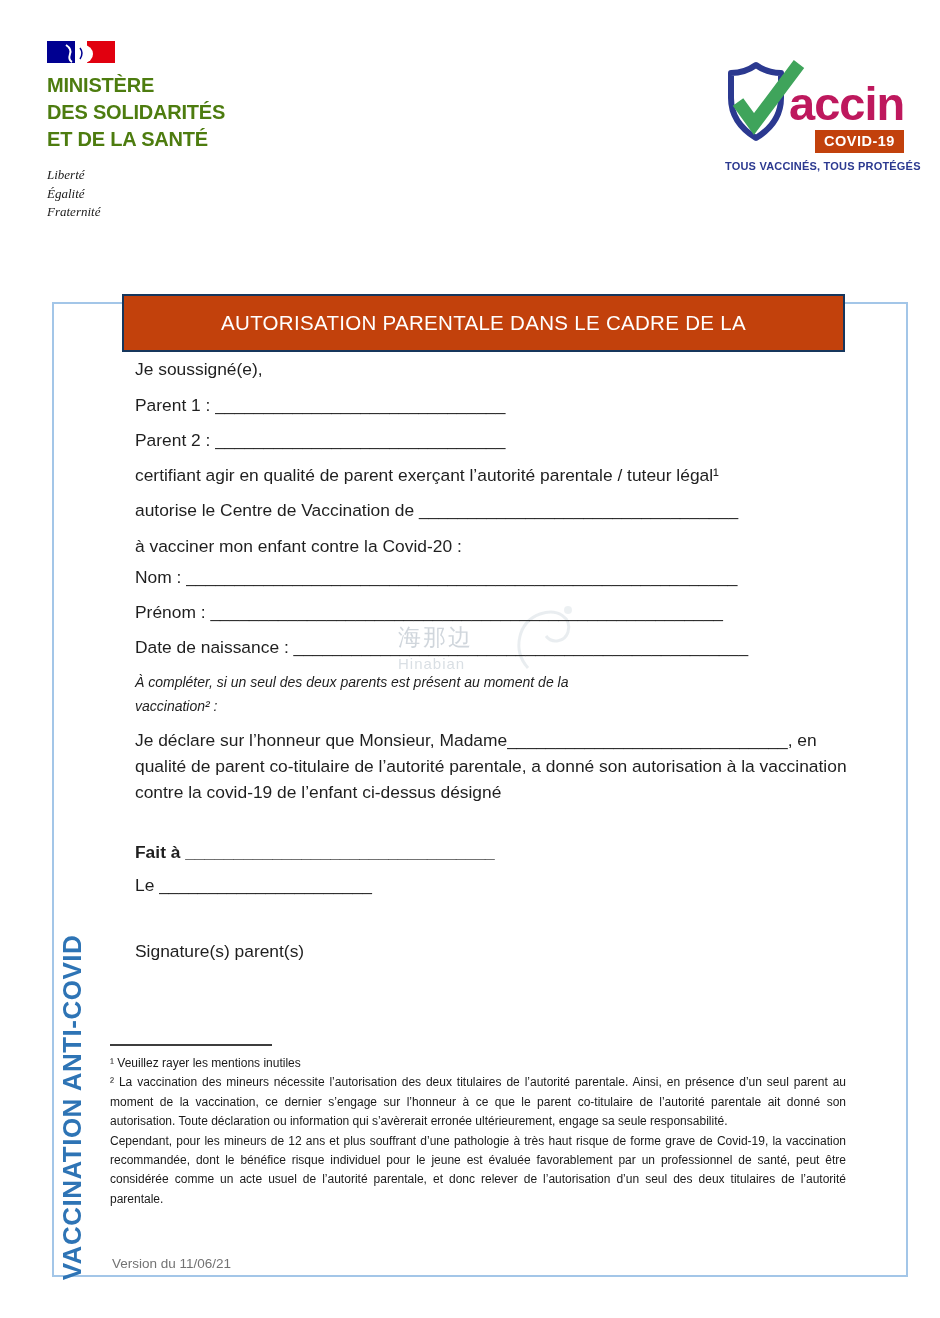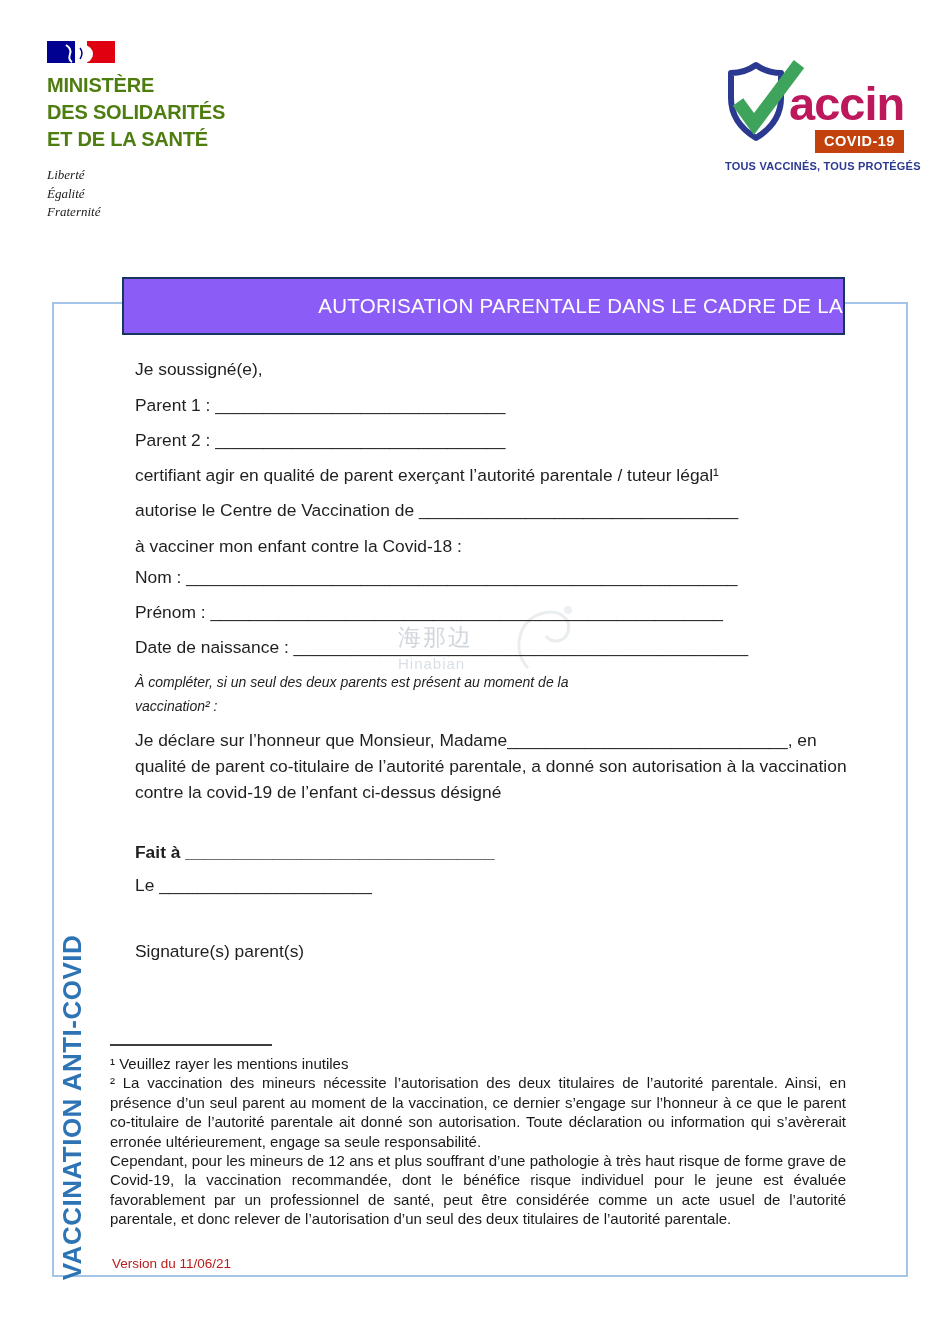--- a/index.html
+++ b/index.html
@@ -13,22 +13,22 @@
   .ministry-motto{margin-top:13px;font-family:"Liberation Serif", serif;font-style:italic;font-size:13px;line-height:18.5px;color:#1a1a1a;}
   
   .vaccin{position:absolute;left:725px;top:58px;width:210px;height:120px;}
   .vaccin-shield{position:absolute;left:0;top:2px;}
   .vaccin-brand{position:absolute;left:64px;top:20px;font-size:47px;font-weight:bold;color:#be185d;letter-spacing:-1px;line-height:52px;}
   .vaccin-badge{position:absolute;left:90px;top:72px;background:#c2410c;color:#fff;font-size:14.5px;font-weight:bold;padding:3px 9px 4px;letter-spacing:0.5px;}
   .vaccin-tagline{position:absolute;left:0;top:102px;font-size:11px;font-weight:bold;color:#2b3990;white-space:nowrap;letter-spacing:0.2px;}
   
   .content-box{position:absolute;left:52px;top:302px;width:852px;height:971px;border:2px solid #a3c6e8;background:transparent;}
   
-  .banner{position:absolute;left:122px;top:277px;width:719px;height:54px;background:#8b5cf6;border:2px solid #16365c;
-          color:#ffffff;text-align:right;display:flex;flex-direction:column;justify-content:center;gap:1px;
+  .banner{position:absolute;left:122px;top:294px;width:719px;height:54px;background:#c2410c;border:2px solid #16365c;
+          color:#ffffff;text-align:center;display:flex;flex-direction:column;justify-content:center;gap:1px;
           font-size:20.5px;letter-spacing:0.3px;line-height:26px;}
   
   .sidebar-label{position:absolute;left:-114px;top:1092px;width:372px;text-align:center;transform:rotate(-90deg);
                  font-size:26px;font-weight:bold;color:#2e74b5;letter-spacing:0.5px;white-space:nowrap;}
   
   .form-body{position:absolute;left:135px;top:358px;width:720px;font-size:17.4px;line-height:22px;color:#1f1f1f;}
   .form-body p{margin:0;}
   .fl-intro{margin-bottom:14px !important;}
   .fl-p1,.fl-p2,.fl-cert,.fl-nom,.fl-prenom{margin-bottom:13px !important;}
   .fl-auth{margin-bottom:14px !important;}
@@ -38,26 +38,26 @@
   .fl-decl{line-height:26px;margin-bottom:36px !important;}
   .fl-fait{margin-bottom:11px !important;font-weight:bold;}
   .fl-le{margin-bottom:44px !important;}
   .blank{letter-spacing:0;}
   
   .watermark{position:absolute;left:398px;top:622px;pointer-events:none;}
   .wm-cjk{font-size:23px;letter-spacing:2px;color:rgba(150,165,178,0.45);}
   .wm-latin{font-size:15px;margin-top:2px;letter-spacing:1px;color:rgba(160,175,188,0.40);}
   .wm-swirl{position:absolute;left:112px;top:-24px;opacity:0.30;}
   
-  .footnotes{position:absolute;left:110px;top:1044px;width:736px;font-size:15px;line-height:19.4px;color:#1a1a1a;}
+  .footnotes{position:absolute;left:110px;top:1044px;width:736px;font-size:12px;line-height:19.4px;color:#1a1a1a;}
   .fn-rule{width:162px;border-top:2px solid #3d3d3d;margin:0 0 8px 0;}
   .footnotes p{margin:0;}
   .fn-just{text-align:justify;}
   
-  .version{position:absolute;left:112px;top:1256px;font-size:13.5px;color:#b91c1c;}
+  .version{position:absolute;left:112px;top:1256px;font-size:13.5px;color:#737373;}
 </style>
 </head>
 <body>
 
 <div class="ministry">
   <div>
     <svg width="70" height="24" viewBox="0 0 70 24" aria-hidden="true">
       <rect x="0" y="1" width="28" height="22" fill="#000091"></rect>
       <rect x="40" y="1" width="28" height="22" fill="#e1000f"></rect>
       <circle cx="37" cy="14" r="9" fill="#ffffff"></circle>
@@ -113,21 +113,21 @@
   <p class="fl-intro">Je soussigné(e),</p>
 
   <p class="fl-p1"><span>Parent 1 :</span> <span class="blank">______________________________</span></p>
 
   <p class="fl-p2"><span>Parent 2 :</span> <span class="blank">______________________________</span></p>
 
   <p class="fl-cert">certifiant agir en qualité de parent exerçant l’autorité parentale / tuteur légal¹</p>
 
   <p class="fl-auth"><span>autorise le Centre de Vaccination de</span> <span class="blank">_________________________________</span></p>
 
-  <p class="fl-vacc">à vacciner mon enfant contre la Covid-18 :</p>
+  <p class="fl-vacc">à vacciner mon enfant contre la Covid-20 :</p>
 
   <p class="fl-nom"><span>Nom :</span> <span class="blank">_________________________________________________________</span></p>
 
   <p class="fl-prenom"><span>Prénom :</span> <span class="blank">_____________________________________________________</span></p>
 
   <p class="fl-date"><span>Date de naissance :</span> <span class="blank">_______________________________________________</span></p>
 
   <p class="fl-note">
       <span style="display:block">À compléter, si un seul des deux parents est présent au moment de la</span>
       <span style="display:block">vaccination² :</span>

